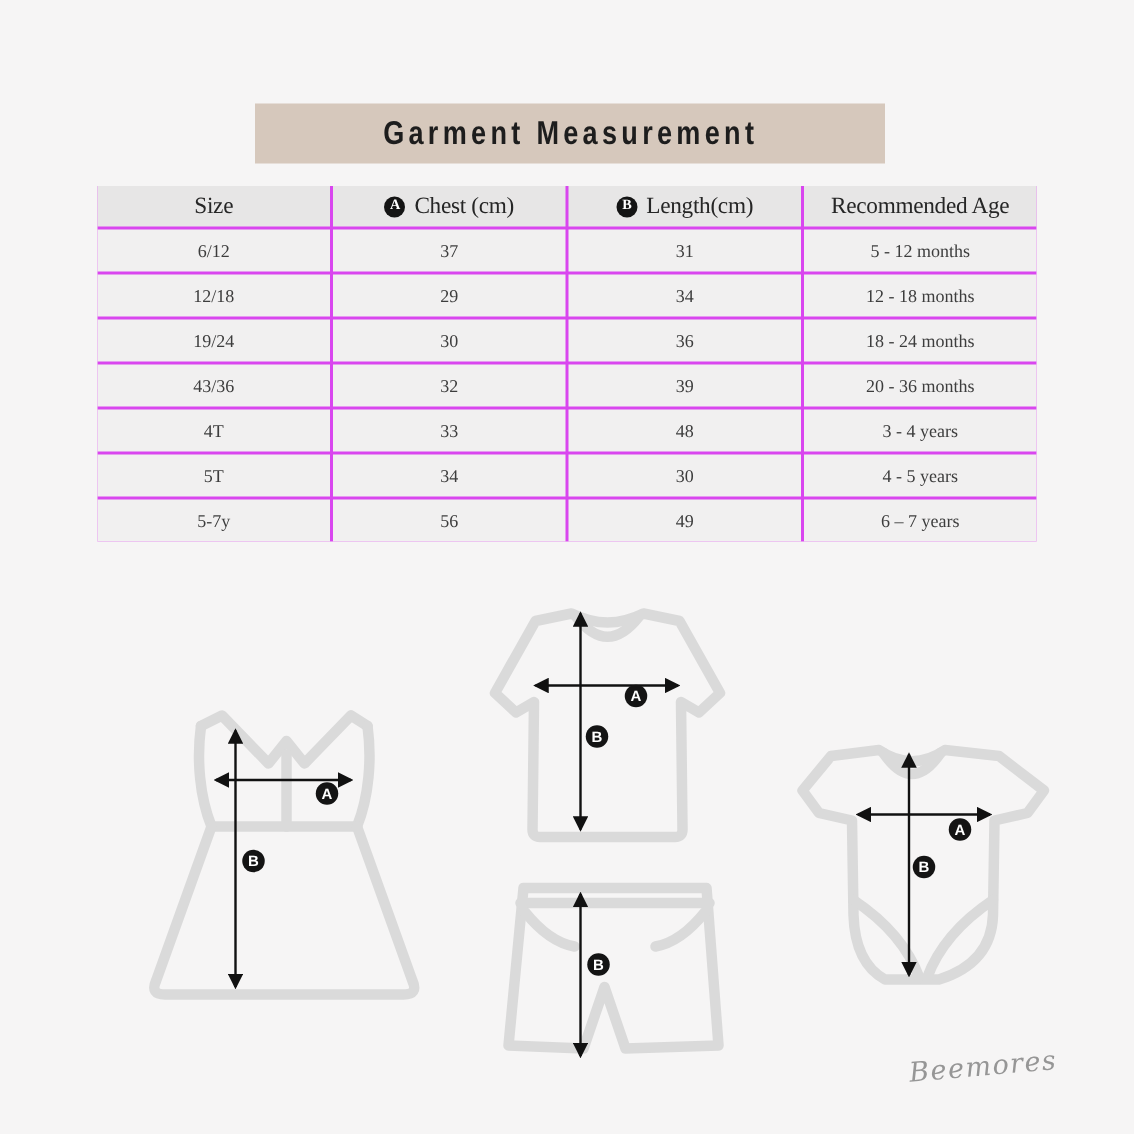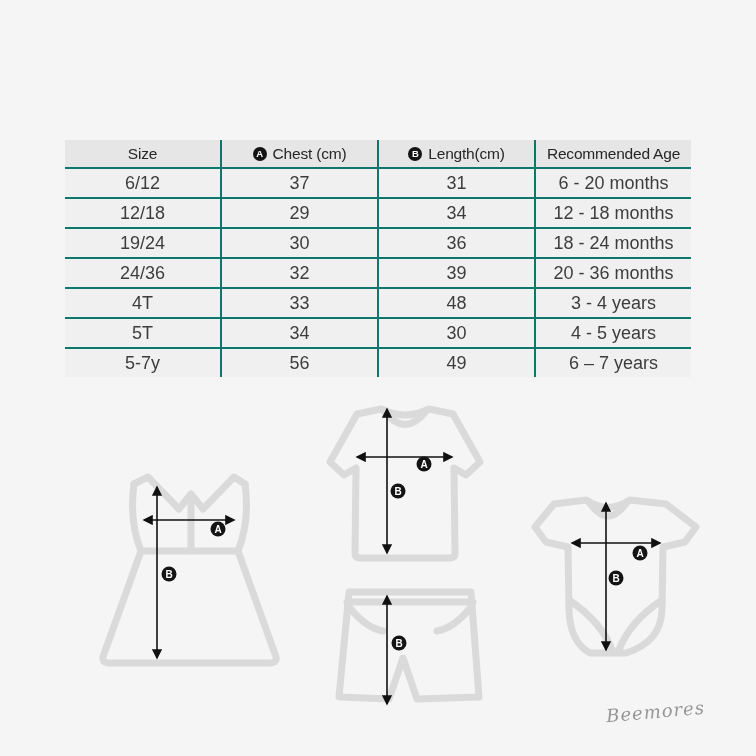--- a/index.html
+++ b/index.html
@@ -17,29 +17,30 @@
     background:#d6c8bc;
     display:flex;align-items:center;justify-content:center;
   }
   .banner-title{
     font-weight:700;font-size:22px;letter-spacing:3.5px;color:#1d1d1d;
     transform:scaleX(0.82);white-space:nowrap;
   }
 
   
   .gtable{
-    position:absolute;left:65px;top:140px;width:626px;
+    position:absolute;left:65px;top:124px;width:626px;
     display:grid;grid-template-columns:repeat(4,1fr);gap:2px;
-    background:#0f766e;
+    background:#d946ef;
+    font-family:Liberation Serif, serif;
   }
   .trow{display:contents;}
   .cell{
     background:#f1f0f0;height:28px;
     display:flex;align-items:center;justify-content:center;
-    font-size:18px;color:#3d3d3d;
+    font-size:12px;color:#3d3d3d;
   }
   .cell.th{
     background:#e7e6e6;height:27px;
     font-size:15.5px;color:#262626;letter-spacing:-0.2px;
   }
   .badge{
     display:inline-flex;width:14px;height:14px;border-radius:50%;
     background:#141414;color:#ffffff;
     font-size:9.5px;font-weight:700;line-height:1;
     align-items:center;justify-content:center;
@@ -62,55 +63,58 @@
     font-family:"DejaVu Serif",serif;font-style:italic;
     font-size:18px;color:#969696;
     transform:rotate(-5deg);letter-spacing:1px;
   }
 </style>
 </head>
 <body>
 
 <div class="canvas">
 
+  <div class="banner">
+    <span class="banner-title">Garment Measurement</span>
+  </div>
 
   <div class="gtable">
     <div class="trow">
       <div class="cell th">Size</div>
       <div class="cell th">
         <span class="badge">A</span>
         <span>Chest (cm)</span>
       </div>
       <div class="cell th">
         <span class="badge">B</span>
         <span>Length(cm)</span>
       </div>
       <div class="cell th">Recommended Age</div>
     </div>
 
     <div class="trow">
       <div class="cell">6/12</div>
       <div class="cell">37</div>
       <div class="cell">31</div>
-      <div class="cell">6 - 20 months</div>
+      <div class="cell">5 - 12 months</div>
     </div>
     <div class="trow">
       <div class="cell">12/18</div>
       <div class="cell">29</div>
       <div class="cell">34</div>
       <div class="cell">12 - 18 months</div>
     </div>
     <div class="trow">
       <div class="cell">19/24</div>
       <div class="cell">30</div>
       <div class="cell">36</div>
       <div class="cell">18 - 24 months</div>
     </div>
     <div class="trow">
-      <div class="cell">24/36</div>
+      <div class="cell">43/36</div>
       <div class="cell">32</div>
       <div class="cell">39</div>
       <div class="cell">20 - 36 months</div>
     </div>
     <div class="trow">
       <div class="cell">4T</div>
       <div class="cell">33</div>
       <div class="cell">48</div>
       <div class="cell">3 - 4 years</div>
     </div>

